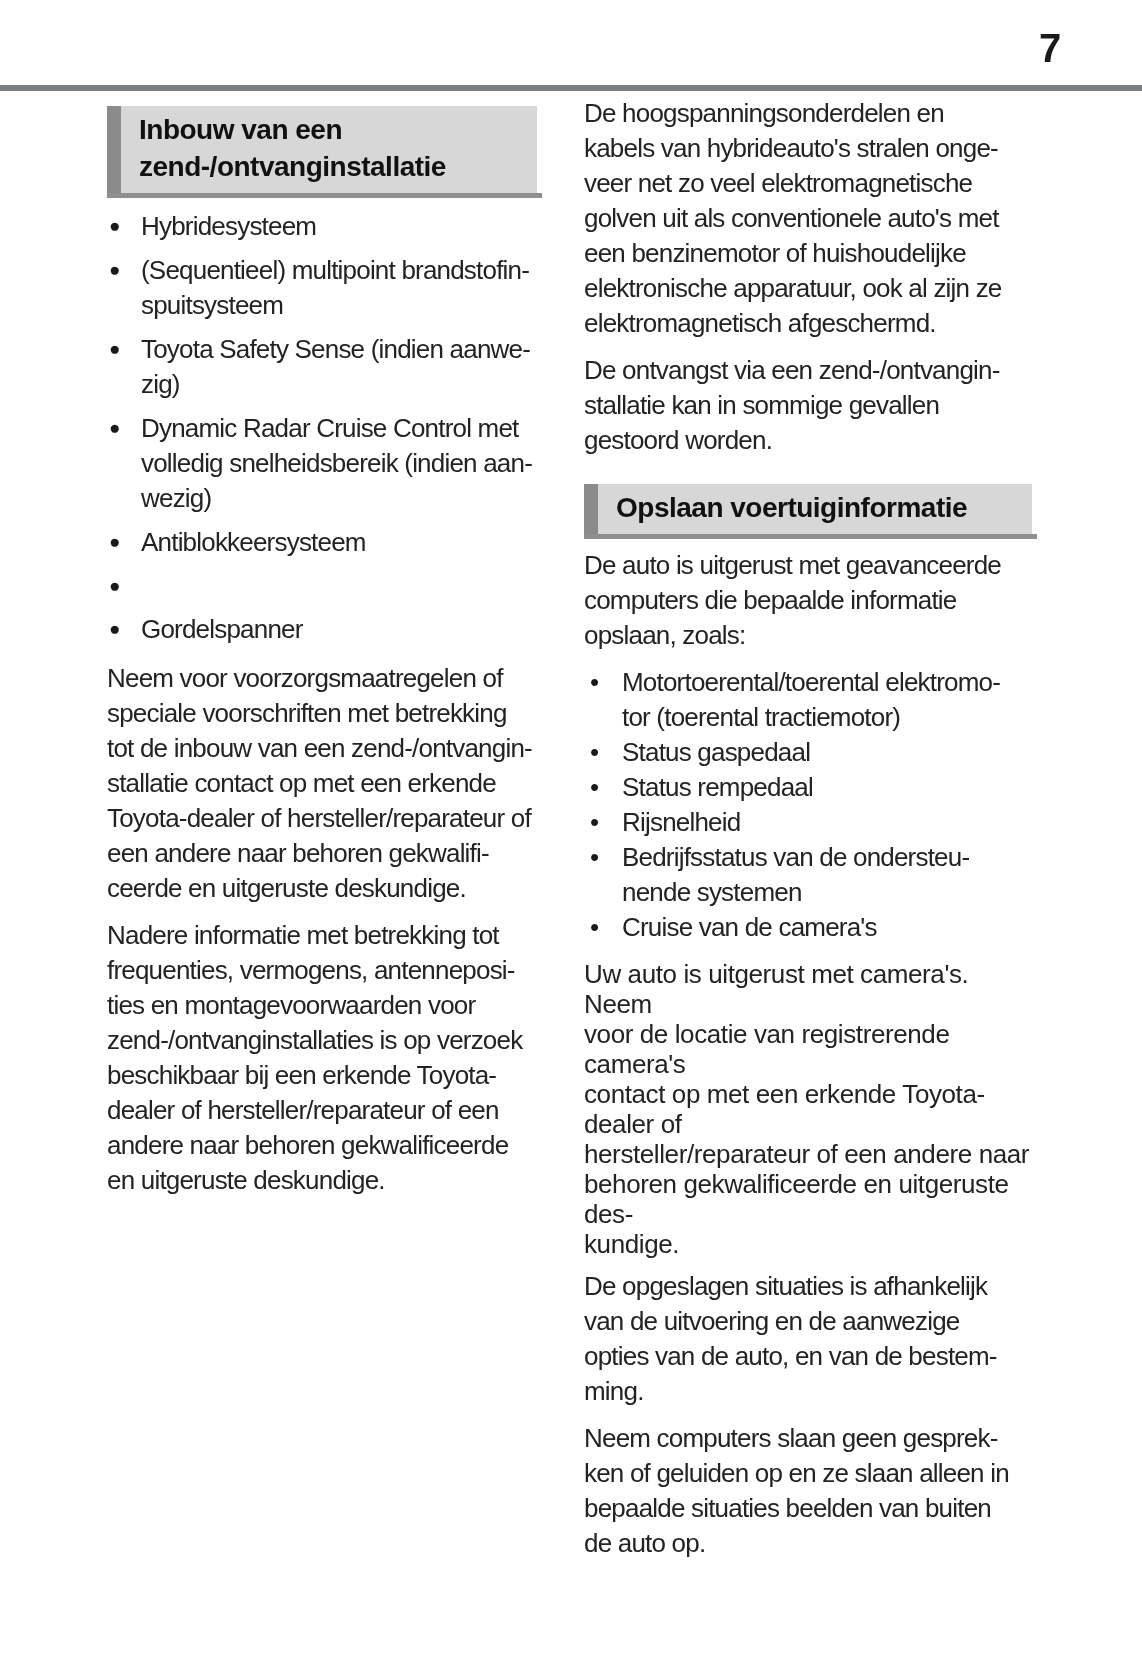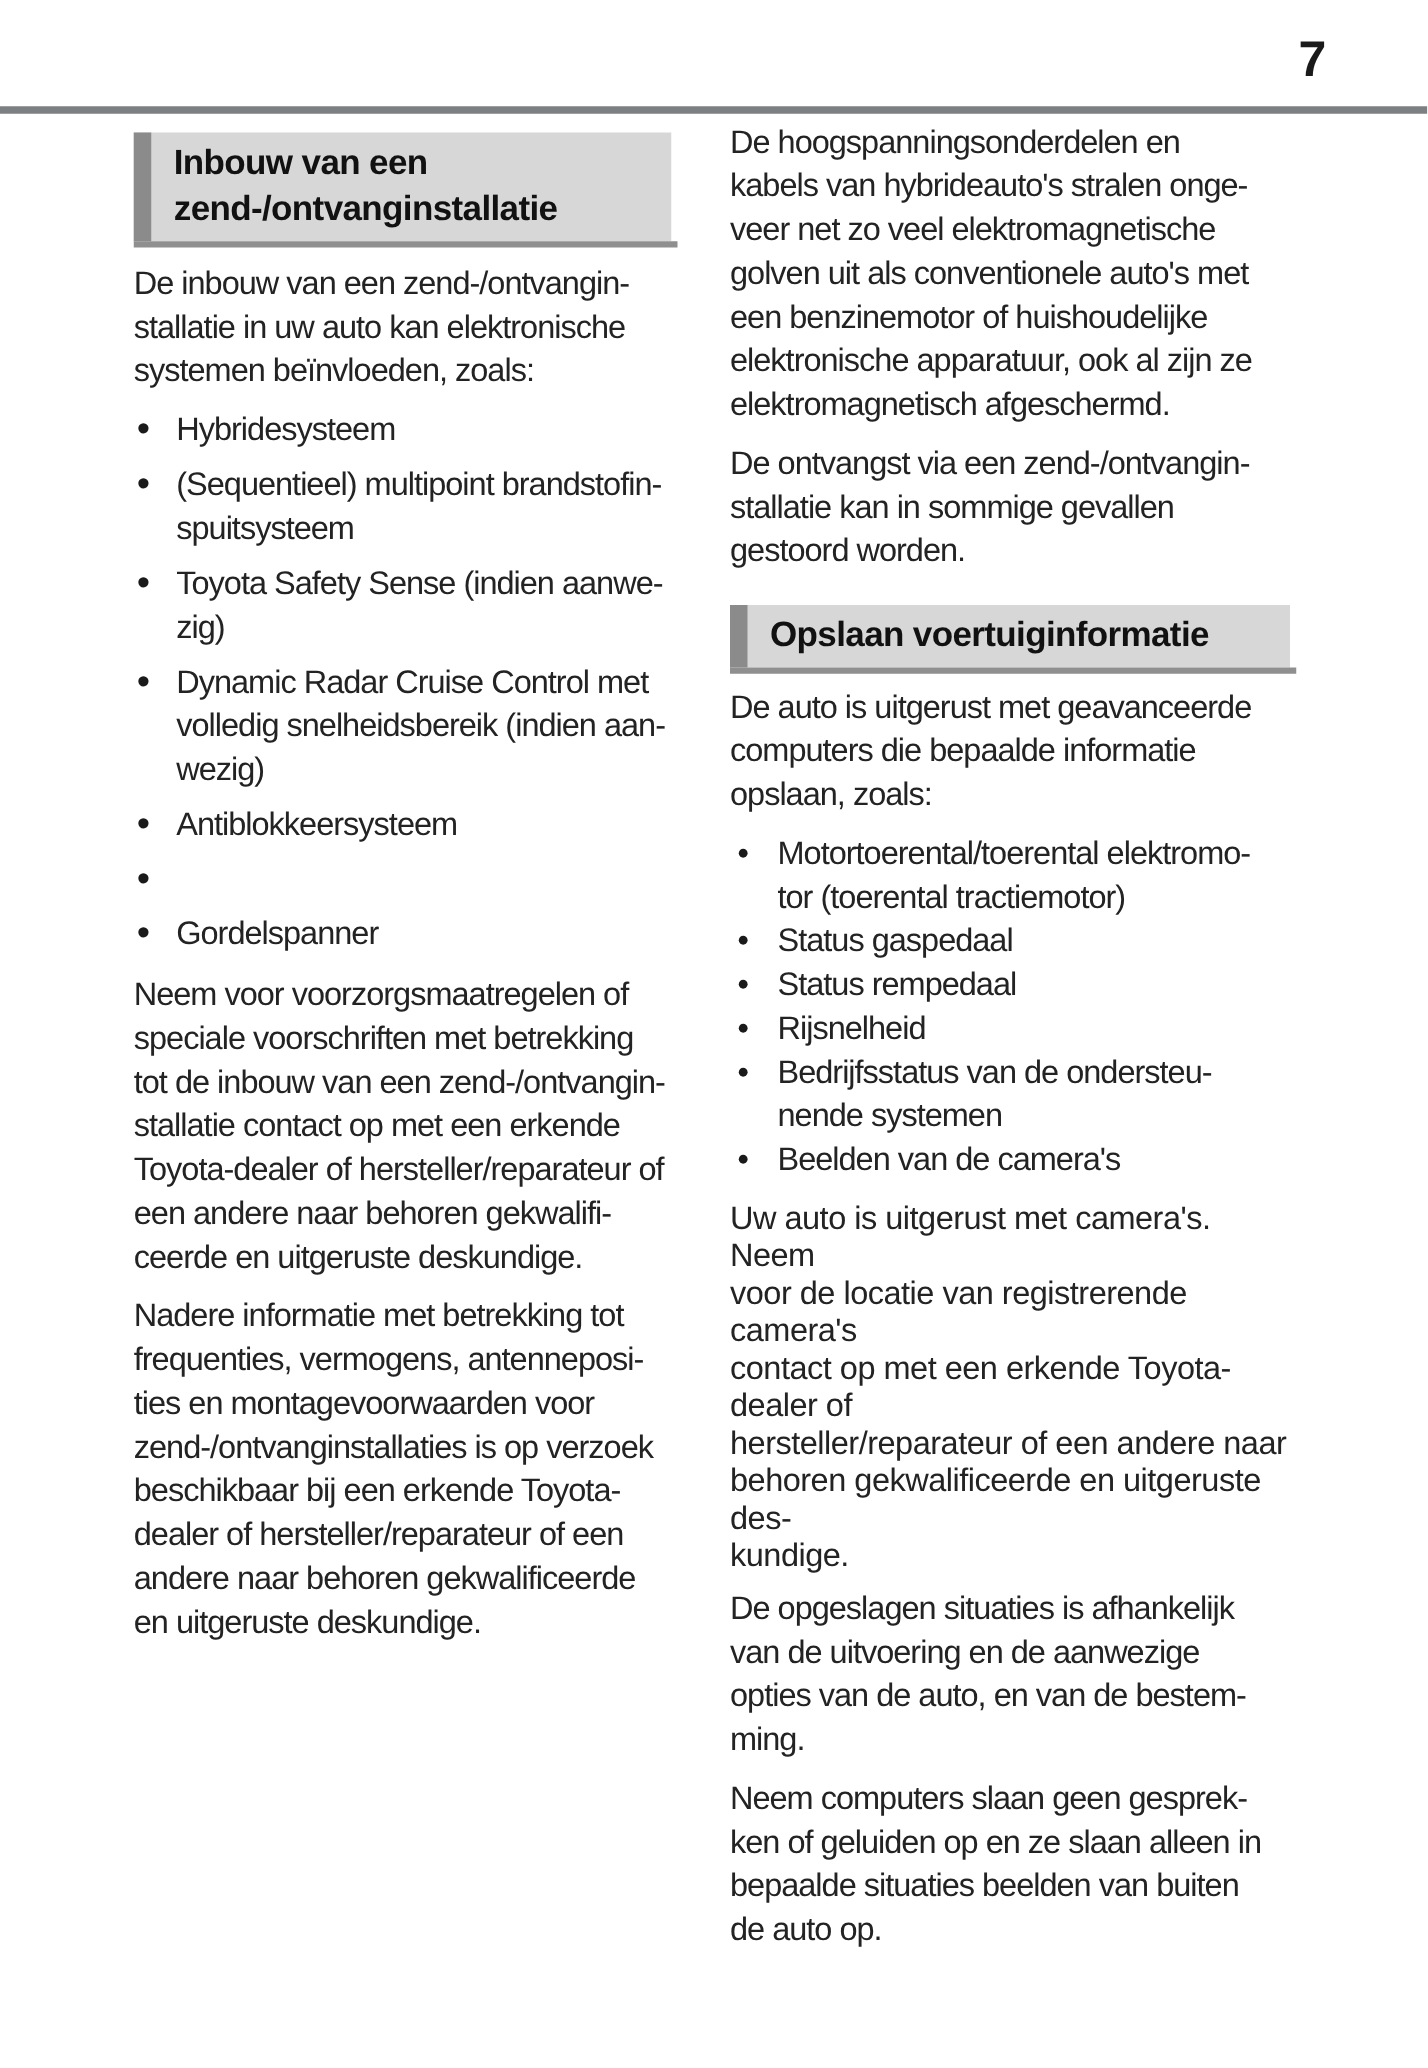--- a/index.html
+++ b/index.html
@@ -103,23 +103,20 @@
 <div class="page">
 
   <div class="page-number">7</div>
   <div class="top-rule"></div>
 
   <div class="col col-left">
     <div class="heading-box">
       <span class="heading-text">Inbouw van een
 zend-/ontvanginstallatie</span>
     </div>
-    <p class="body">De inbouw van een zend-/ontvangin-
-stallatie in uw auto kan elektronische
-systemen beïnvloeden, zoals:</p>
     <div class="list list-big">
         <div class="li">
           <span class="dot">●</span>
           <span class="txt">Hybridesysteem</span>
         </div>
         <div class="li">
           <span class="dot">●</span>
           <span class="txt">(Sequentieel) multipoint brandstofin-
 spuitsysteem</span>
         </div>
@@ -198,21 +195,21 @@
           <span class="dot">•</span>
           <span class="txt">Rijsnelheid</span>
         </div>
         <div class="li">
           <span class="dot">•</span>
           <span class="txt">Bedrijfsstatus van de ondersteu-
 nende systemen</span>
         </div>
         <div class="li">
           <span class="dot">•</span>
-          <span class="txt">Beelden van de camera's</span>
+          <span class="txt">Cruise van de camera's</span>
         </div>
       </div>
     <p class="small">Uw auto is uitgerust met camera's. Neem
 voor de locatie van registrerende camera's
 contact op met een erkende Toyota-dealer of
 hersteller/reparateur of een andere naar
 behoren gekwalificeerde en uitgeruste des-
 kundige.</p>
     <p class="body">De opgeslagen situaties is afhankelijk
 van de uitvoering en de aanwezige

